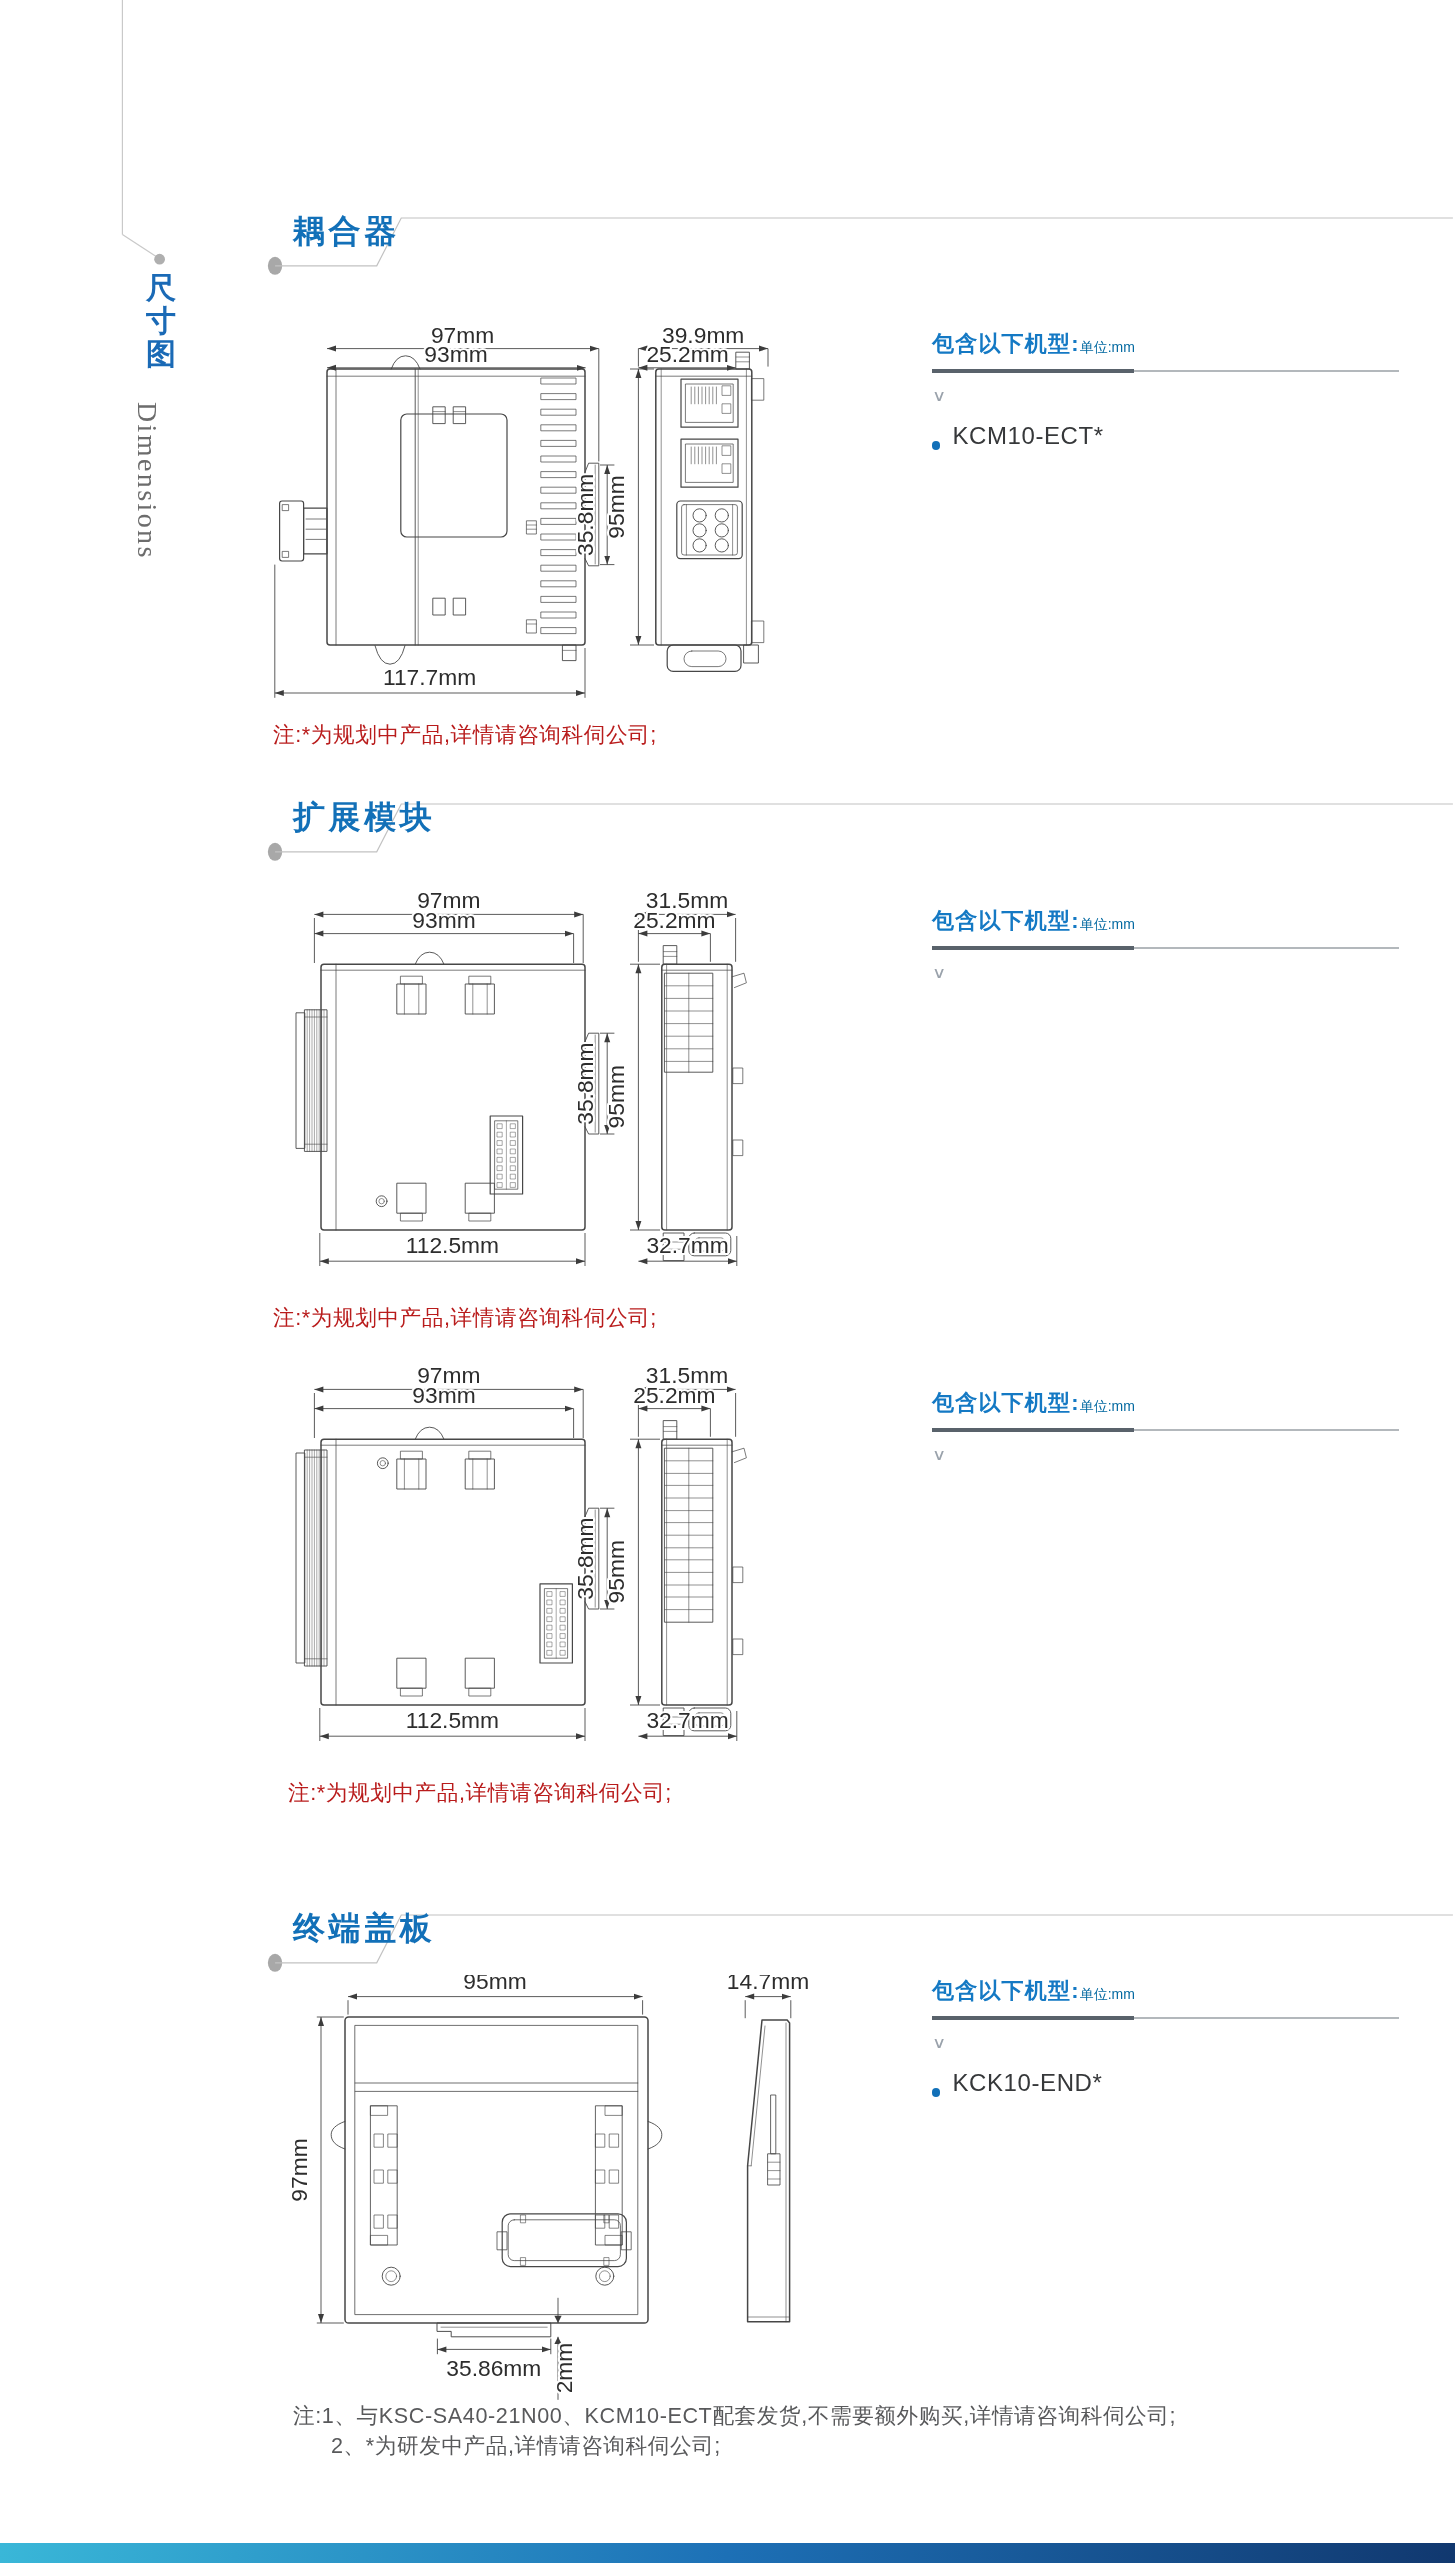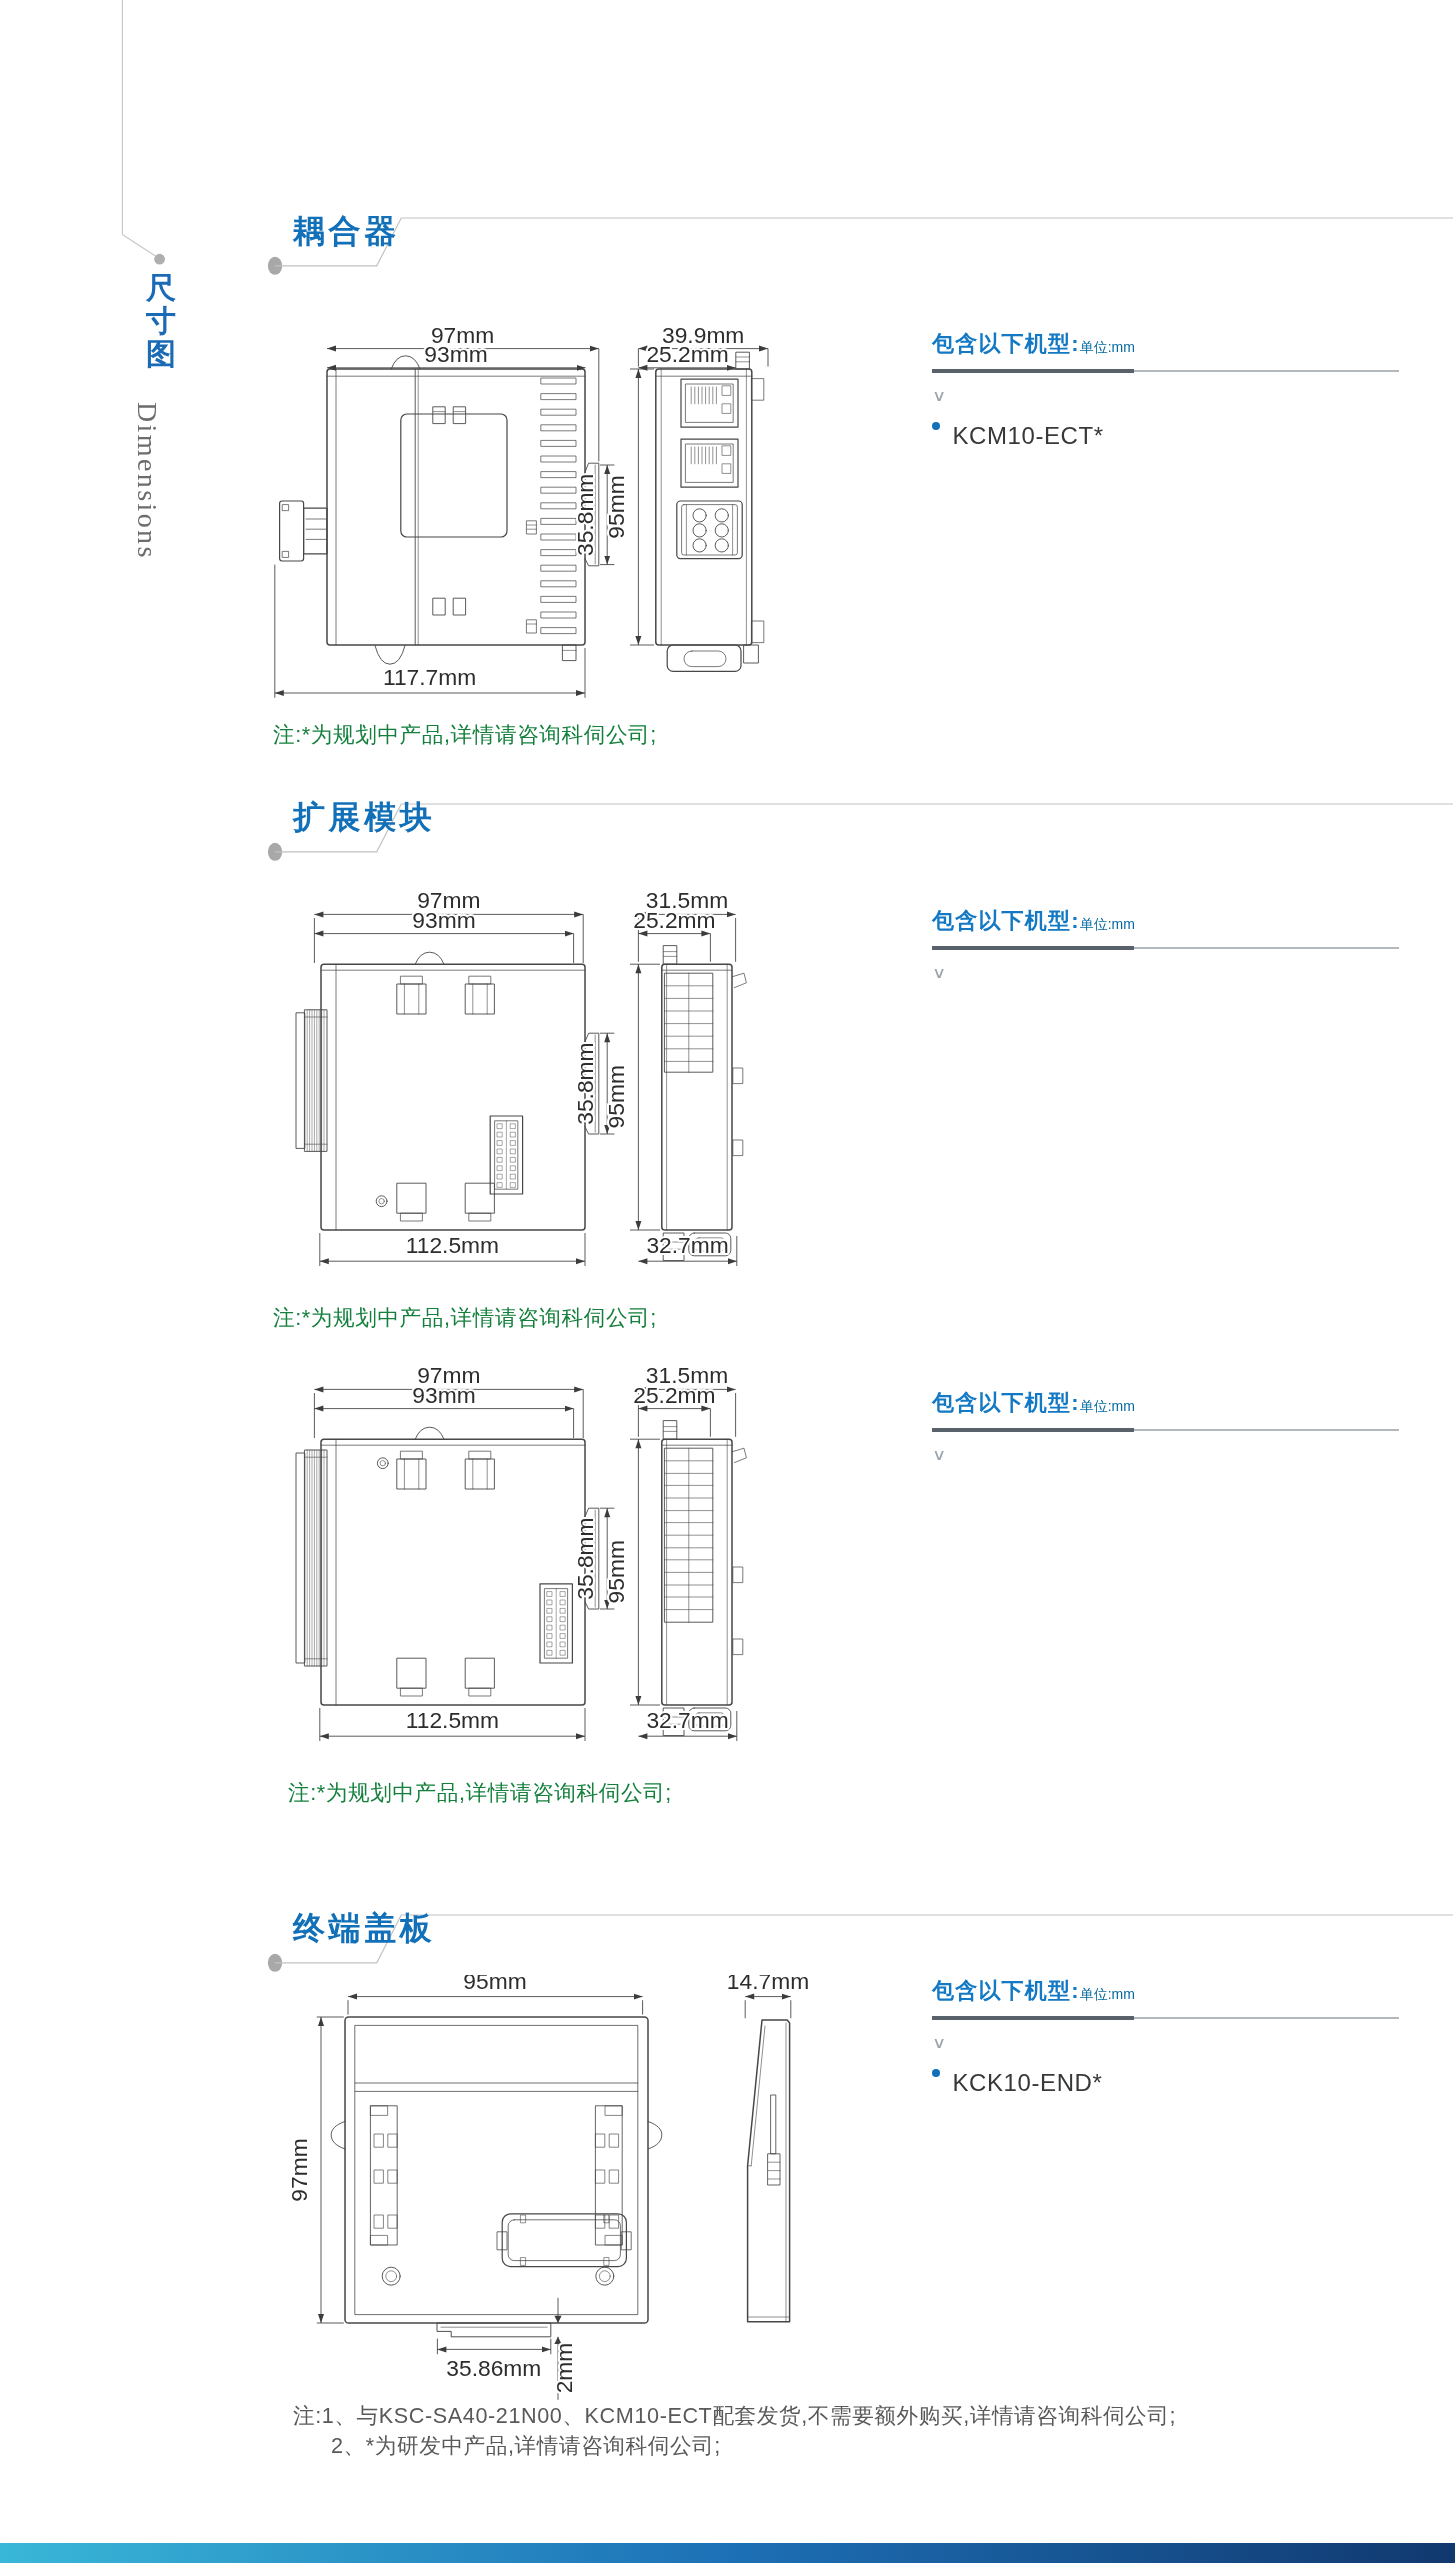--- a/index.html
+++ b/index.html
@@ -19,28 +19,28 @@
   
   .panel{position:absolute;left:932px;width:467px}
   .panel-head{display:flex;align-items:flex-end}
   .panel-title{font-size:22px;color:#1479c4;font-weight:600;letter-spacing:1.2px}
   .panel-unit{font-size:14px;color:#0369a1;padding-bottom:1.8px}
   .panel-rule{position:relative;height:4.8px;margin-top:9.6px}
   .panel-rule .thin{position:absolute;left:0;right:0;top:1.8px;height:1.2px;background:#b3b8bc}
   .panel-rule .thick{position:absolute;left:0;top:0;width:202px;height:4.8px;background:#59626b}
   .panel-check{margin-top:13.2px;font-size:15.6px;color:#9aa2ab;width:24px;transform:scaleX(1.25);transform-origin:left}
   .panel-models{display:flex;margin-top:17px;align-items:center}
-  .model{display:flex;align-items:flex-start;width:280px}
+  .model{display:flex;align-items:flex-end;width:280px}
   .model:last-child{width:auto}
   .model .dot{width:8.4px;height:8.4px;border-radius:50%;margin-right:12px;flex:none}
   .dot.blue{background:#1270b8}
   .dot.gray{background:#54575a}
   .model .mname{font-size:24px;color:#36383a;letter-spacing:0.6px}
   
-  .note{position:absolute;font-size:21.6px;color:#15803d;letter-spacing:0.6px}
+  .note{position:absolute;font-size:21.6px;color:#b91c1c;letter-spacing:0.6px}
   .note-group{position:absolute;left:293px;top:2401px;font-size:21.6px;line-height:30px;color:#58595b;letter-spacing:0.6px}
   .note-group .indent{padding-left:38px}
   
   svg.drawing{position:absolute}
   .dw{stroke:#474747;fill:none;stroke-linejoin:round;stroke-linecap:round}
   .dm{stroke:#3c3c3c;fill:none;stroke-width:1.4}
   .dimtext{font-family:"Liberation Sans",sans-serif;font-size:38px;fill:#2d2d2d;text-anchor:middle;
            stroke:#fff;stroke-width:7px;paint-order:stroke;stroke-linejoin:round}
   .bottom-bar{position:absolute;left:0;top:2543px;width:1455px;height:20.4px;
               background:linear-gradient(90deg,#39b7d8 0%,#1d70b6 50%,#11386f 100%)}

